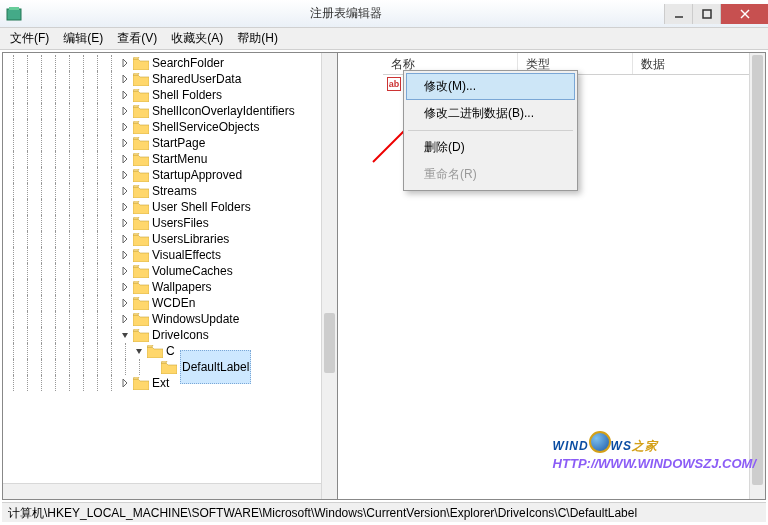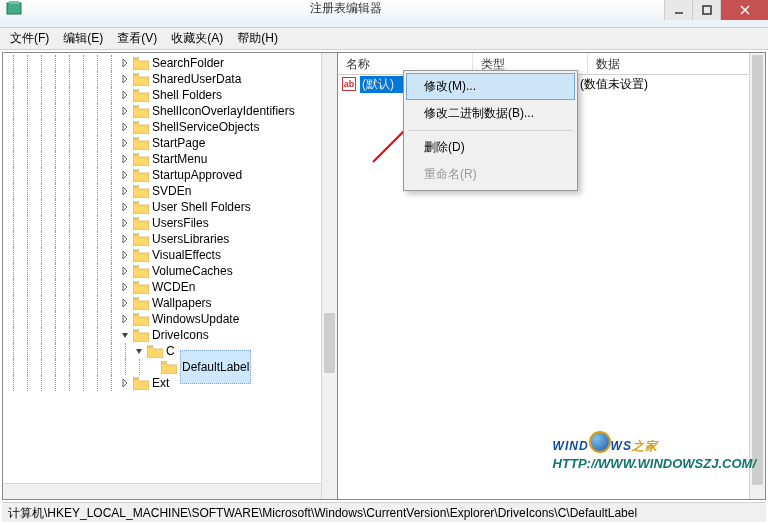--- a/index.html
+++ b/index.html
@@ -1,29 +1,29 @@
 <!DOCTYPE html>
 <html><head>
 <meta charset="utf-8">
 <style>
 * { box-sizing: border-box; margin: 0; padding: 0; font-family: "Microsoft YaHei", "SimSun", sans-serif; font-size: 12px; }
 body { width: 768px; height: 525px; background: #fff; overflow: hidden; position: relative; }
 
-.titlebar { height: 28px; background: linear-gradient(#fff, #eaf0f7); display: flex; align-items: flex-start; border-bottom: 1px solid #d0d0d0; }
+.titlebar { height: 28px; background: linear-gradient(#fff, #eaf0f7); display: flex; align-items: center; border-bottom: 1px solid #d0d0d0; }
 .titlebar .icon { width: 16px; height: 16px; margin: 0 6px; }
 .titlebar .title { flex: 1; text-align: center; color: #333; }
 .winbtns { display: flex; height: 20px; margin-right: 0; }
 .winbtn { width: 28px; height: 20px; display: flex; align-items: center; justify-content: center; border-left: 1px solid #ccc; background: #e8e8e8; }
 .winbtn.close { background: #c75050; color: #fff; width: 48px; }
 .winbtn svg { width: 10px; height: 10px; }
 
 .menubar { height: 22px; background: #f0f0f0; display: flex; align-items: center; padding: 0 4px; border-bottom: 1px solid #d0d0d0; gap: 2px; }
 .menuitem { padding: 2px 6px; cursor: default; }
 
-.client { display: flex; height: 448px; border: 1px solid #888; margin: 2px; }
+.client { display: flex; height: 448px; border: 1px solid #888; margin: 2px; gap: 45px; }
 .treepane { width: 335px; border-right: 1px solid #888; overflow: hidden; position: relative; background: #fff; }
 .treewrap { position: absolute; inset: 0; overflow: hidden; }
 .tree { padding: 2px 0 2px 4px; white-space: nowrap; }
 .tree-row { display: flex; align-items: center; height: 16px; line-height: 16px; }
 .guides { display: flex; height: 16px; }
 .guide { width: 14px; height: 16px; position: relative; }
 .guide::before { content: ""; position: absolute; left: 6px; top: 0; bottom: 0; border-left: 1px dotted #999; }
 .expander { width: 12px; height: 12px; display: inline-flex; align-items: center; justify-content: center; margin-right: 2px; }
 .expander svg { width: 8px; height: 8px; }
 .folder-icon { width: 16px; height: 13px; margin-right: 3px; flex-shrink: 0; }
@@ -53,21 +53,21 @@
 .arrow { position: absolute; left: 370px; top: 115px; z-index: 5; pointer-events: none; }
 
 .statusbar { height: 20px; border-top: 1px solid #d0d0d0; padding: 2px 6px; background: #f0f0f0; margin: 0 2px 2px 2px; white-space: nowrap; overflow: hidden; }
 
 .watermark { position: absolute; right: 12px; bottom: 54px; z-index: 3; pointer-events: none; }
 .wm-main { font-size: 24px; font-weight: bold; font-style: italic; letter-spacing: 1px; }
 .wm-main .w1 { color: #0b4da2; }
 .wm-main .globe { display: inline-block; width: 22px; height: 22px; border-radius: 50%; background: radial-gradient(circle at 30% 30%, #7ec0ee, #1e5aa8); vertical-align: -3px; border: 2px solid #d4a017; }
 .wm-main .ws { color: #0b4da2; }
 .wm-main .zj { color: #d4a017; }
-.wm-url { font-size: 13px; color: #0f766e; font-style: italic; font-weight: bold; }
+.wm-url { font-size: 13px; color: #8b5cf6; font-style: italic; font-weight: bold; }
 
 .vscroll { position: absolute; right: 0; top: 0; bottom: 0; width: 16px; background: #f0f0f0; border-left: 1px solid #d8d8d8; }
 .vscroll .thumb { position: absolute; left: 2px; right: 2px; background: #cdcdcd; border-radius: 2px; }
 .hscroll { position: absolute; left: 0; right: 16px; bottom: 0; height: 16px; background: #f0f0f0; border-top: 1px solid #d8d8d8; }
 </style>
 </head>
 <body>
 
 <div class="titlebar">
   <span class="icon">
@@ -299,21 +299,21 @@
             </span>
             <span class="expander">
               <svg viewBox="0 0 8 8">
                 <path d="M2 0 L6 4 L2 8 Z" fill="none" stroke="#666"></path>
               </svg>
             </span>
             <svg class="folder-icon" viewBox="0 0 16 13">
               <path d="M0 2 L5 2 L7 4 L16 4 L16 13 L0 13 Z" fill="#ffd76b" stroke="#caa53a" stroke-width="0.6"></path>
               <path d="M0 2 L5 2 L6 0 L1 0 Z" fill="#ffe49a" stroke="#caa53a" stroke-width="0.6"></path>
             </svg>
-            <span class="node-label">SVDEn</span>
+            <span class="node-label">Streams</span>
           </div>
           <div class="tree-row">
             <span class="guides">
               <span class="guide"></span>
               <span class="guide"></span>
               <span class="guide"></span>
               <span class="guide"></span>
               <span class="guide"></span>
               <span class="guide"></span>
               <span class="guide"></span>
@@ -431,43 +431,43 @@
             </span>
             <span class="expander">
               <svg viewBox="0 0 8 8">
                 <path d="M2 0 L6 4 L2 8 Z" fill="none" stroke="#666"></path>
               </svg>
             </span>
             <svg class="folder-icon" viewBox="0 0 16 13">
               <path d="M0 2 L5 2 L7 4 L16 4 L16 13 L0 13 Z" fill="#ffd76b" stroke="#caa53a" stroke-width="0.6"></path>
               <path d="M0 2 L5 2 L6 0 L1 0 Z" fill="#ffe49a" stroke="#caa53a" stroke-width="0.6"></path>
             </svg>
+            <span class="node-label">Wallpapers</span>
+          </div>
+          <div class="tree-row">
+            <span class="guides">
+              <span class="guide"></span>
+              <span class="guide"></span>
+              <span class="guide"></span>
+              <span class="guide"></span>
+              <span class="guide"></span>
+              <span class="guide"></span>
+              <span class="guide"></span>
+              <span class="guide"></span>
+            </span>
+            <span class="expander">
+              <svg viewBox="0 0 8 8">
+                <path d="M2 0 L6 4 L2 8 Z" fill="none" stroke="#666"></path>
+              </svg>
+            </span>
+            <svg class="folder-icon" viewBox="0 0 16 13">
+              <path d="M0 2 L5 2 L7 4 L16 4 L16 13 L0 13 Z" fill="#ffd76b" stroke="#caa53a" stroke-width="0.6"></path>
+              <path d="M0 2 L5 2 L6 0 L1 0 Z" fill="#ffe49a" stroke="#caa53a" stroke-width="0.6"></path>
+            </svg>
             <span class="node-label">WCDEn</span>
-          </div>
-          <div class="tree-row">
-            <span class="guides">
-              <span class="guide"></span>
-              <span class="guide"></span>
-              <span class="guide"></span>
-              <span class="guide"></span>
-              <span class="guide"></span>
-              <span class="guide"></span>
-              <span class="guide"></span>
-              <span class="guide"></span>
-            </span>
-            <span class="expander">
-              <svg viewBox="0 0 8 8">
-                <path d="M2 0 L6 4 L2 8 Z" fill="none" stroke="#666"></path>
-              </svg>
-            </span>
-            <svg class="folder-icon" viewBox="0 0 16 13">
-              <path d="M0 2 L5 2 L7 4 L16 4 L16 13 L0 13 Z" fill="#ffd76b" stroke="#caa53a" stroke-width="0.6"></path>
-              <path d="M0 2 L5 2 L6 0 L1 0 Z" fill="#ffe49a" stroke="#caa53a" stroke-width="0.6"></path>
-            </svg>
-            <span class="node-label">Wallpapers</span>
           </div>
           <div class="tree-row">
             <span class="guides">
               <span class="guide"></span>
               <span class="guide"></span>
               <span class="guide"></span>
               <span class="guide"></span>
               <span class="guide"></span>
               <span class="guide"></span>
               <span class="guide"></span>
@@ -583,21 +583,20 @@
     <div class="list-header">
       <div class="col name">名称</div>
       <div class="col type">类型</div>
       <div class="col data">数据</div>
     </div>
     <div class="list-body">
       <div class="list-row">
         <span class="ab-icon">ab</span>
         <span class="val-name sel">(默认)</span>
         <span class="val-type"></span>
-        <span class="val-data">(数值未设置)</span>
       </div>
     </div>
     <div class="vscroll">
         <div class="thumb" style="top:2px;height:430px"></div>
       </div>
   </div>
 
 </div>
 
 <div class="context-menu">

